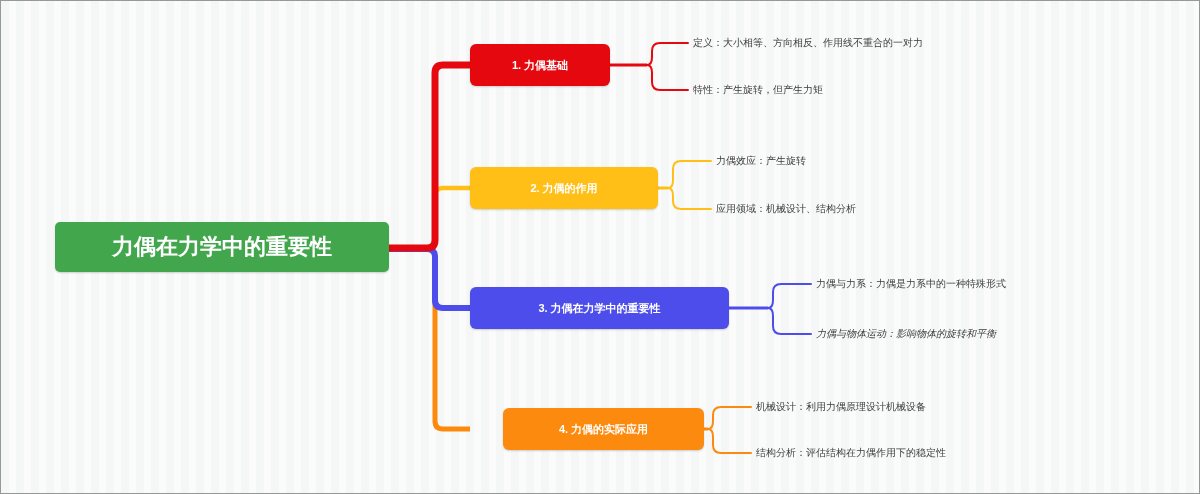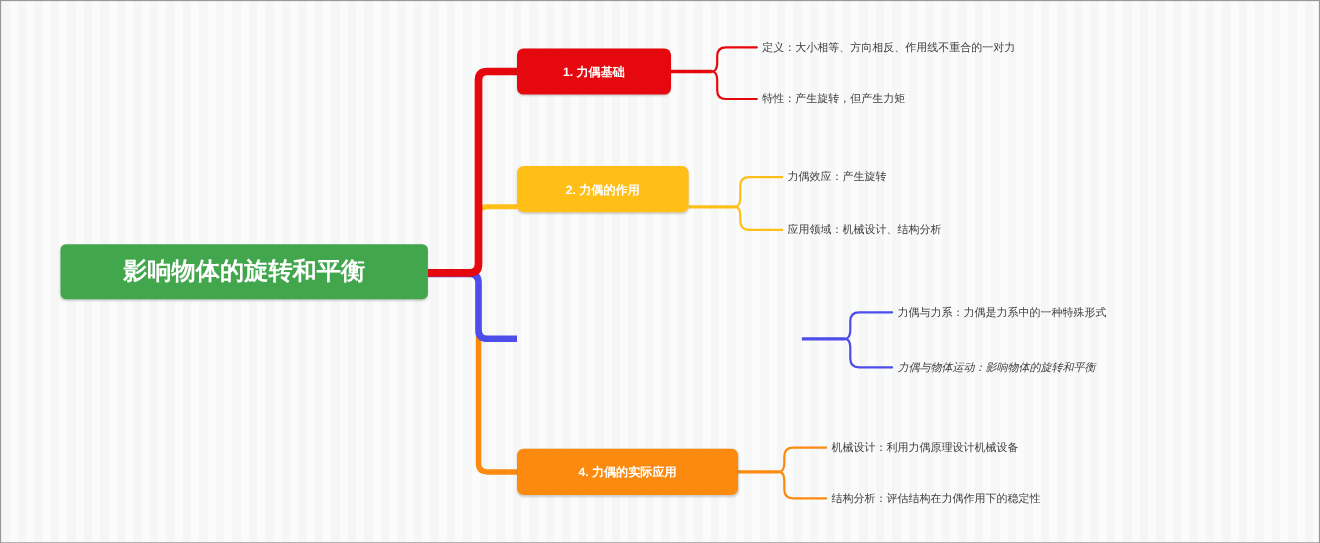--- a/index.html
+++ b/index.html
@@ -23,21 +23,21 @@
     box-shadow:0 1px 2px rgba(0,0,0,0.18);
     cursor:default;
     white-space:nowrap;
   }
   .central{
     left:54px;top:221px;width:334px;height:50px;
     font-size:22px;font-weight:600;border-radius:5px;
   }
   .branch{height:42px;font-size:11px;font-weight:600;}
   .branch-1{left:469px;top:43px;width:140px;}
-  .branch-2{left:469px;top:150px;width:156px;}
+  .branch-2{left:469px;top:166px;width:188px;}
   .branch-3{left:469px;top:286px;width:259px;}
   .branch-4{left:469px;top:407px;width:201px;}
   .leaf{
     position:absolute;
     transform:translateY(-50%);
     font-size:10px;font-weight:400;
     color:#3d3d3d;
     white-space:nowrap;
     cursor:default;
   }
@@ -72,25 +72,26 @@
 
     <path stroke-width="3" d="M 728 307 H 767" style="stroke: rgb(76, 77, 234);"></path>
     <path stroke-width="2" stroke-linecap="round" d="M 767 307 Q 772 307 772 299 V 291 Q 772 283 780 283 H 810" style="stroke: rgb(76, 77, 234);"></path>
     <path stroke-width="2" stroke-linecap="round" d="M 767 307 Q 772 307 772 315 V 325 Q 772 333 780 333 H 810" style="stroke: rgb(76, 77, 234);"></path>
 
     <path stroke-width="3" d="M 670 428 H 707" style="stroke: rgb(251, 138, 14);"></path>
     <path stroke-width="2" stroke-linecap="round" d="M 707 428 Q 712 428 712 420 V 414 Q 712 406 720 406 H 750" style="stroke: rgb(251, 138, 14);"></path>
     <path stroke-width="2" stroke-linecap="round" d="M 707 428 Q 712 428 712 436 V 444 Q 712 452 720 452 H 750" style="stroke: rgb(251, 138, 14);"></path>
   </svg>
 
-  <div class="node central" style="background: rgb(66, 166, 76);">影响物体的旋转和平衡</div>
+  <div class="node central" style="background: rgb(66, 166, 76);">力偶在力学中的重要性</div>
 
   <div class="node branch branch-1" style="background: rgb(229, 9, 15);">1. 力偶基础</div>
   <div class="node branch branch-2" style="background: rgb(255, 191, 23);">2. 力偶的作用</div>
-  <div class="node branch branch-4" style="background: rgb(251, 138, 14);">4. 力偶的实际应用</div>
+  <div class="node branch branch-3" style="background: rgb(76, 77, 234);">3. 力偶在力学中的重要性</div>
+  <div class="node branch branch-4" style="background: rgb(251, 138, 14); margin-left: 33px;">4. 力偶的实际应用</div>
 
   <div class="leaf leaf-1a">定义：大小相等、方向相反、作用线不重合的一对力</div>
   <div class="leaf leaf-1b">特性：产生旋转，但产生力矩</div>
 
   <div class="leaf leaf-2a">力偶效应：产生旋转</div>
   <div class="leaf leaf-2b">应用领域：机械设计、结构分析</div>
 
   <div class="leaf leaf-3a">力偶与力系：力偶是力系中的一种特殊形式</div>
   <div class="leaf leaf-3b">力偶与物体运动：影响物体的旋转和平衡</div>
 

